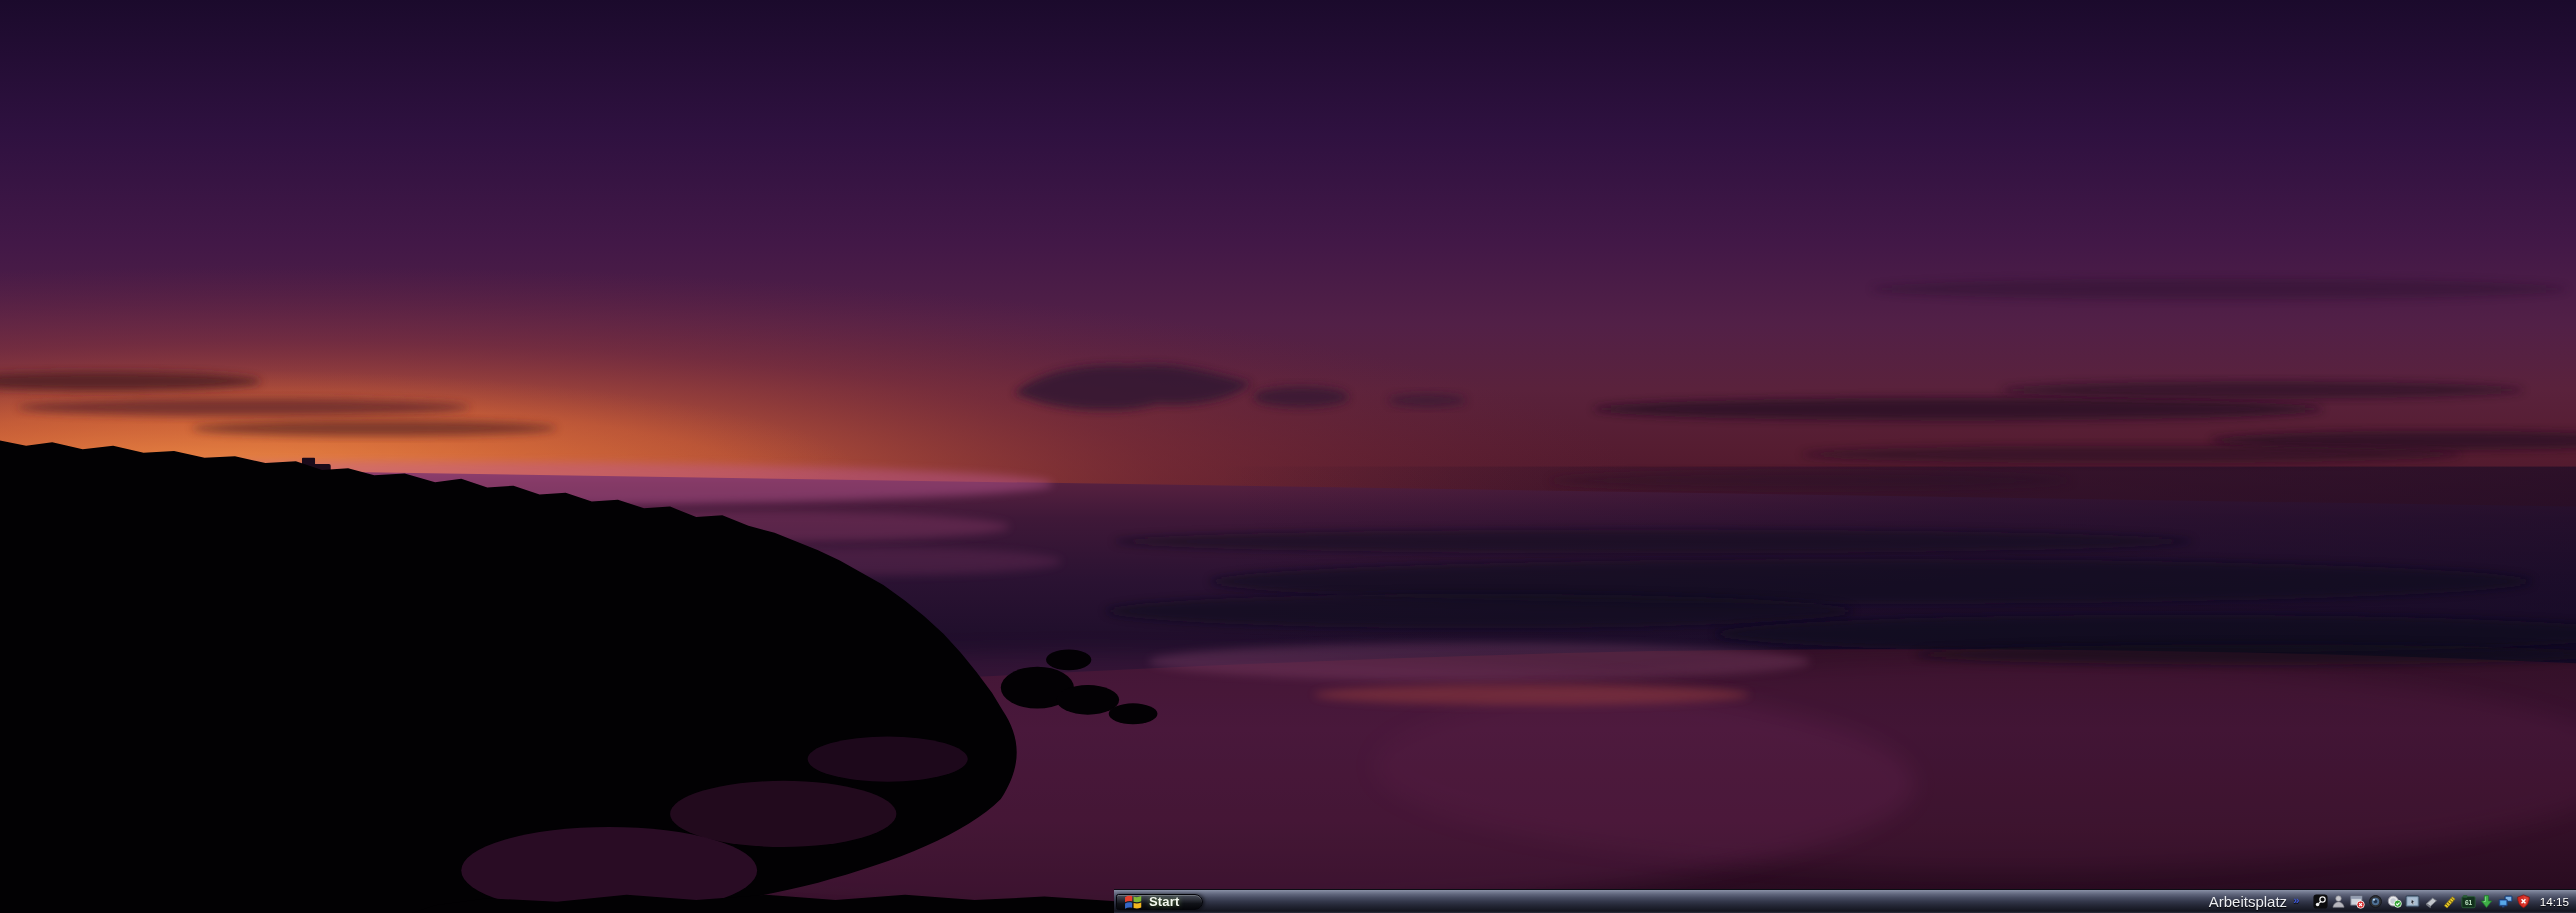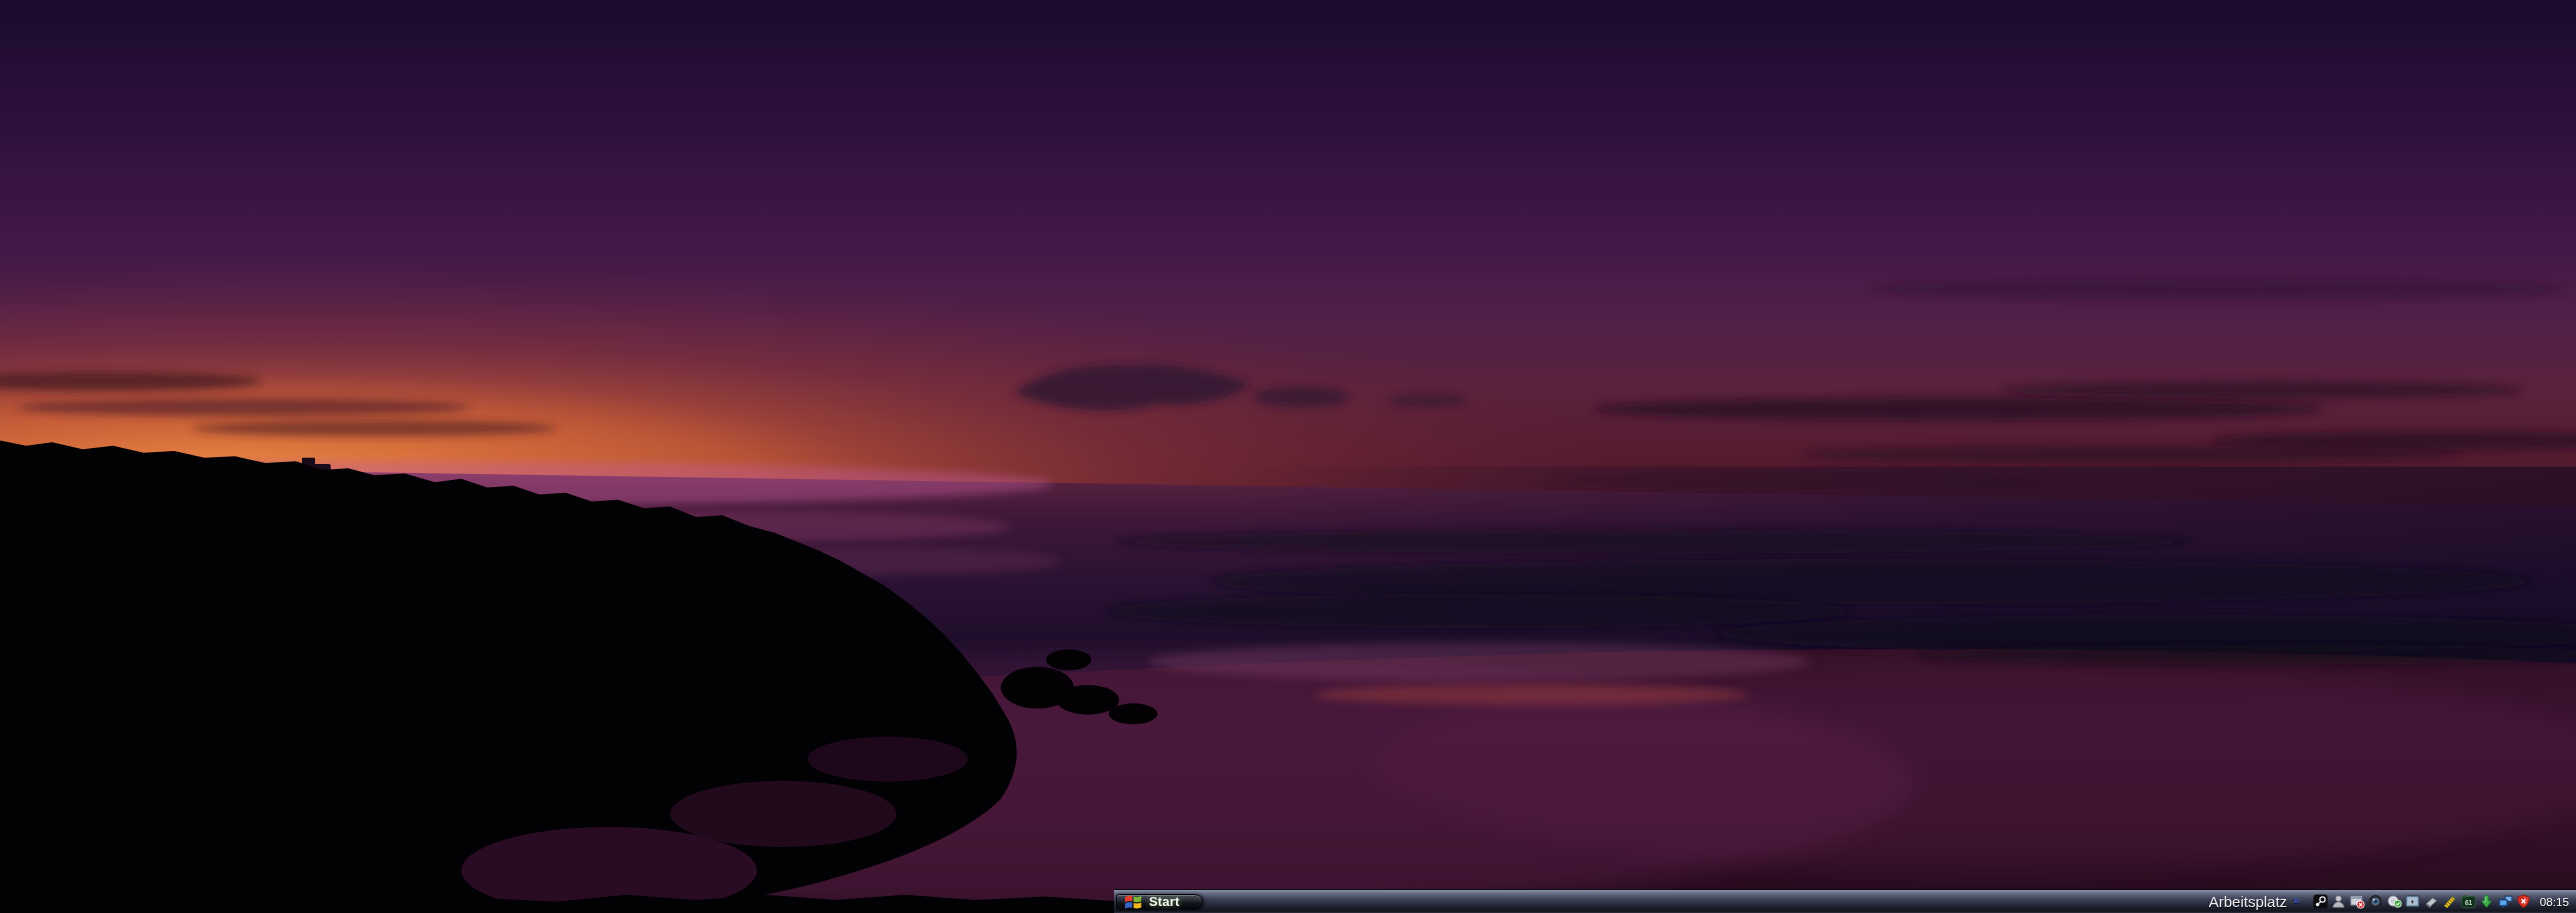--- a/index.html
+++ b/index.html
@@ -260,17 +260,17 @@
         </svg>
 
         <svg class="tray-icon" viewBox="0 0 17 17">
           <path d="M8.5,1 L15.2,3.6 C15.2,9.2 12.9,13.4 8.5,15.6 C4.1,13.4 1.8,9.2 1.8,3.6 Z" fill="#d42a22" stroke="#7a1410" stroke-width="0.8"></path>
           <path d="M8.5,2.2 L14,4.4 C14,8 12.5,11.6 8.5,13.8 Z" fill="#e85a4a" opacity="0.5"></path>
           <path d="M6.3,6 L10.7,10.4 M10.7,6 L6.3,10.4" stroke="#ffffff" stroke-width="1.7"></path>
         </svg>
 
       </div>
 
-      <span class="clock">08:15</span>
+      <span class="clock">14:15</span>
     </div>
   </div>
 </div>
 
 
 </body></html>

